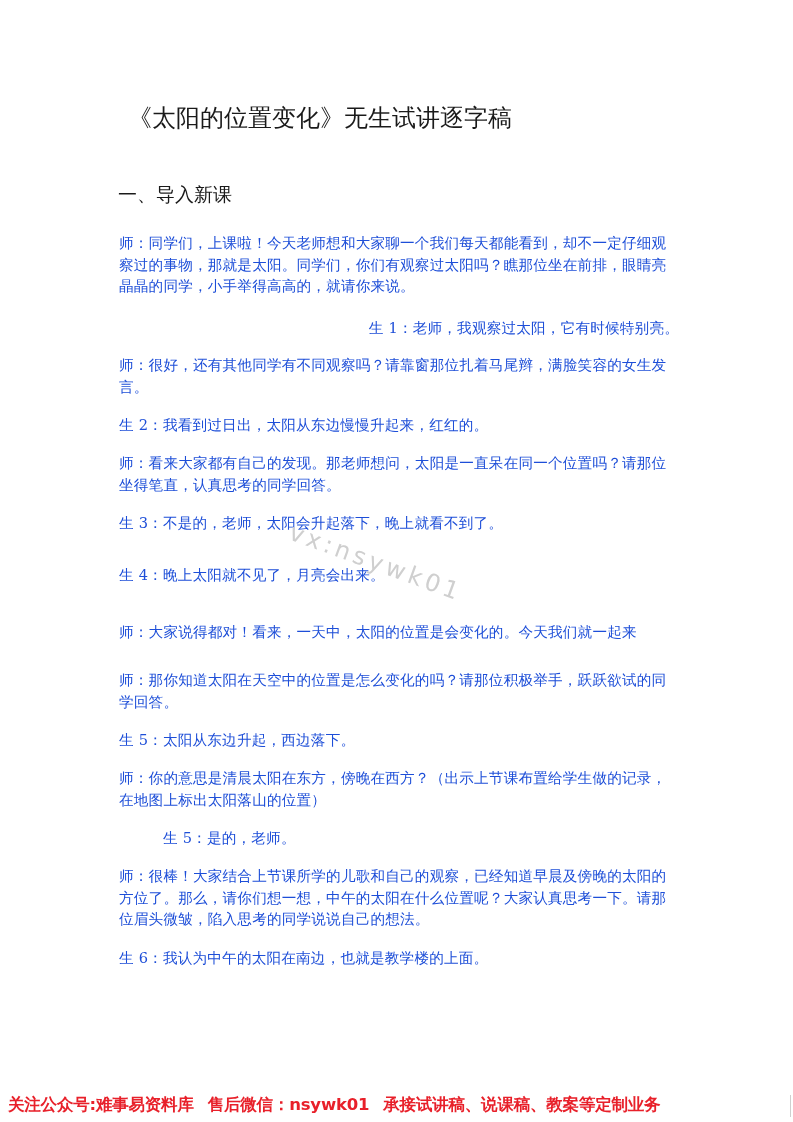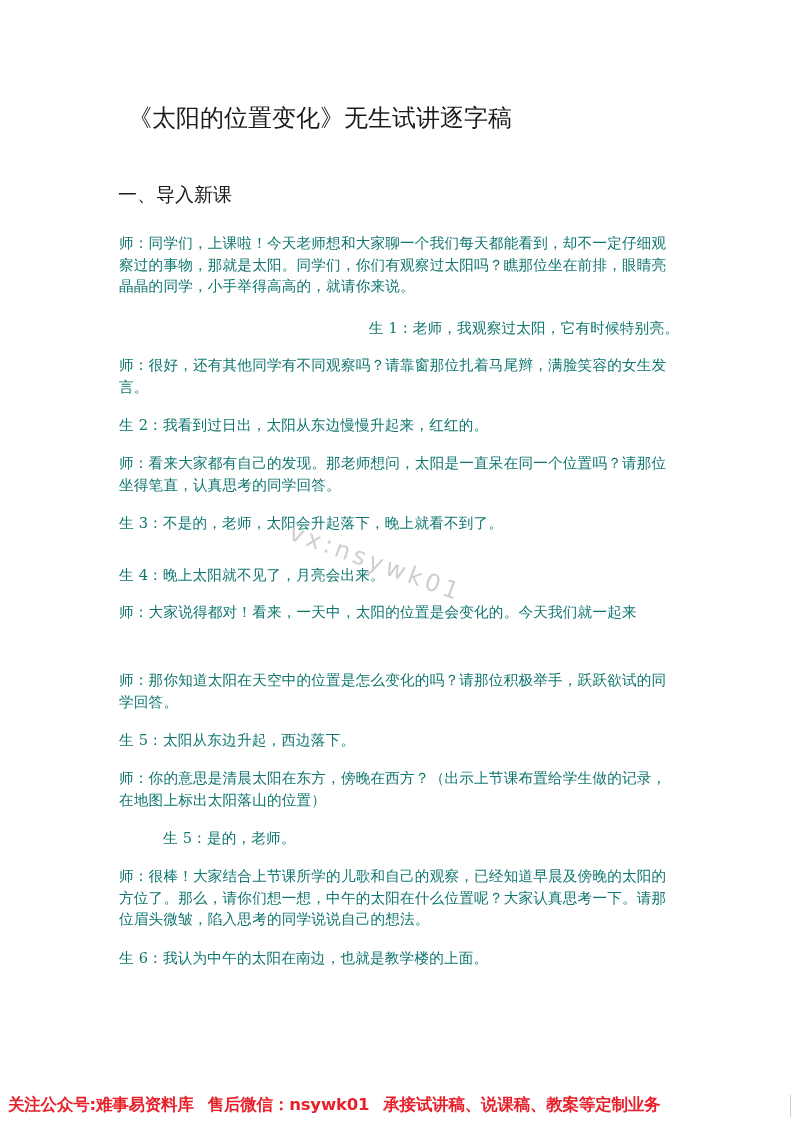--- a/index.html
+++ b/index.html
@@ -12,21 +12,21 @@
     .title {
       position: absolute; left: 128px; top: 102px;
       font-size: 24px; line-height: 32px; color: #1a1a1a; white-space: nowrap;
     }
     .section {
       position: absolute; left: 118px; top: 180px;
       font-size: 19px; line-height: 28px; color: #1a1a1a; white-space: nowrap;
     }
     .para {
       position: absolute; left: 119px; width: 560px;
-      font-size: 14.6px; line-height: 21.5px; color: #0f766e;
+      font-size: 14.6px; line-height: 21.5px; color: #1d4ed8;
       letter-spacing: 0.2px;
     }
     .watermark {
       position: absolute; left: 295px; top: 518px;
       font-family: "DejaVu Sans", sans-serif;
       font-size: 24px; color: #cfcfcf; letter-spacing: 4px;
       transform: rotate(20deg); transform-origin: left top;
       white-space: nowrap; pointer-events: none;
     }
     .footer {
@@ -47,21 +47,21 @@
   <div class="title">《太阳的位置变化》无生试讲逐字稿</div>
   <div class="section">一、导入新课</div>
 
   <div class="para" style="top:232px;">师：同学们，上课啦！今天老师想和大家聊一个我们每天都能看到，却不一定仔细观察过的事物，那就是太阳。同学们，你们有观察过太阳吗？瞧那位坐在前排，眼睛亮晶晶的同学，小手举得高高的，就请你来说。</div>
   <div class="para" style="top:317px;text-align:right;">生 1：老师，我观察过太阳，它有时候特别亮。</div>
   <div class="para" style="top:354px;">师：很好，还有其他同学有不同观察吗？请靠窗那位扎着马尾辫，满脸笑容的女生发言。</div>
   <div class="para" style="top:414px;">生 2：我看到过日出，太阳从东边慢慢升起来，红红的。</div>
   <div class="para" style="top:452px;">师：看来大家都有自己的发现。那老师想问，太阳是一直呆在同一个位置吗？请那位坐得笔直，认真思考的同学回答。</div>
   <div class="para" style="top:512px;">生 3：不是的，老师，太阳会升起落下，晚上就看不到了。</div>
   <div class="para" style="top:564px;">生 4：晚上太阳就不见了，月亮会出来。</div>
-  <div class="para" style="top:601px;">师：大家说得都对！看来，一天中，太阳的位置是会变化的。今天我们就一起来</div>
+  <div class="para" style="top:621px;">师：大家说得都对！看来，一天中，太阳的位置是会变化的。今天我们就一起来</div>
   <div class="para" style="top:669px;">师：那你知道太阳在天空中的位置是怎么变化的吗？请那位积极举手，跃跃欲试的同学回答。</div>
   <div class="para" style="top:729px;">生 5：太阳从东边升起，西边落下。</div>
   <div class="para" style="top:767px;">师：你的意思是清晨太阳在东方，傍晚在西方？（出示上节课布置给学生做的记录，在地图上标出太阳落山的位置）</div>
   <div class="para" style="top:827px;margin-left:44px;">生 5：是的，老师。</div>
   <div class="para" style="top:865px;">师：很棒！大家结合上节课所学的儿歌和自己的观察，已经知道早晨及傍晚的太阳的方位了。那么，请你们想一想，中午的太阳在什么位置呢？大家认真思考一下。请那位眉头微皱，陷入思考的同学说说自己的想法。</div>
   <div class="para" style="top:947px;">生 6：我认为中午的太阳在南边，也就是教学楼的上面。</div>
 
   <div class="watermark">vx:nsywk01</div>
 
   <div class="footer">

